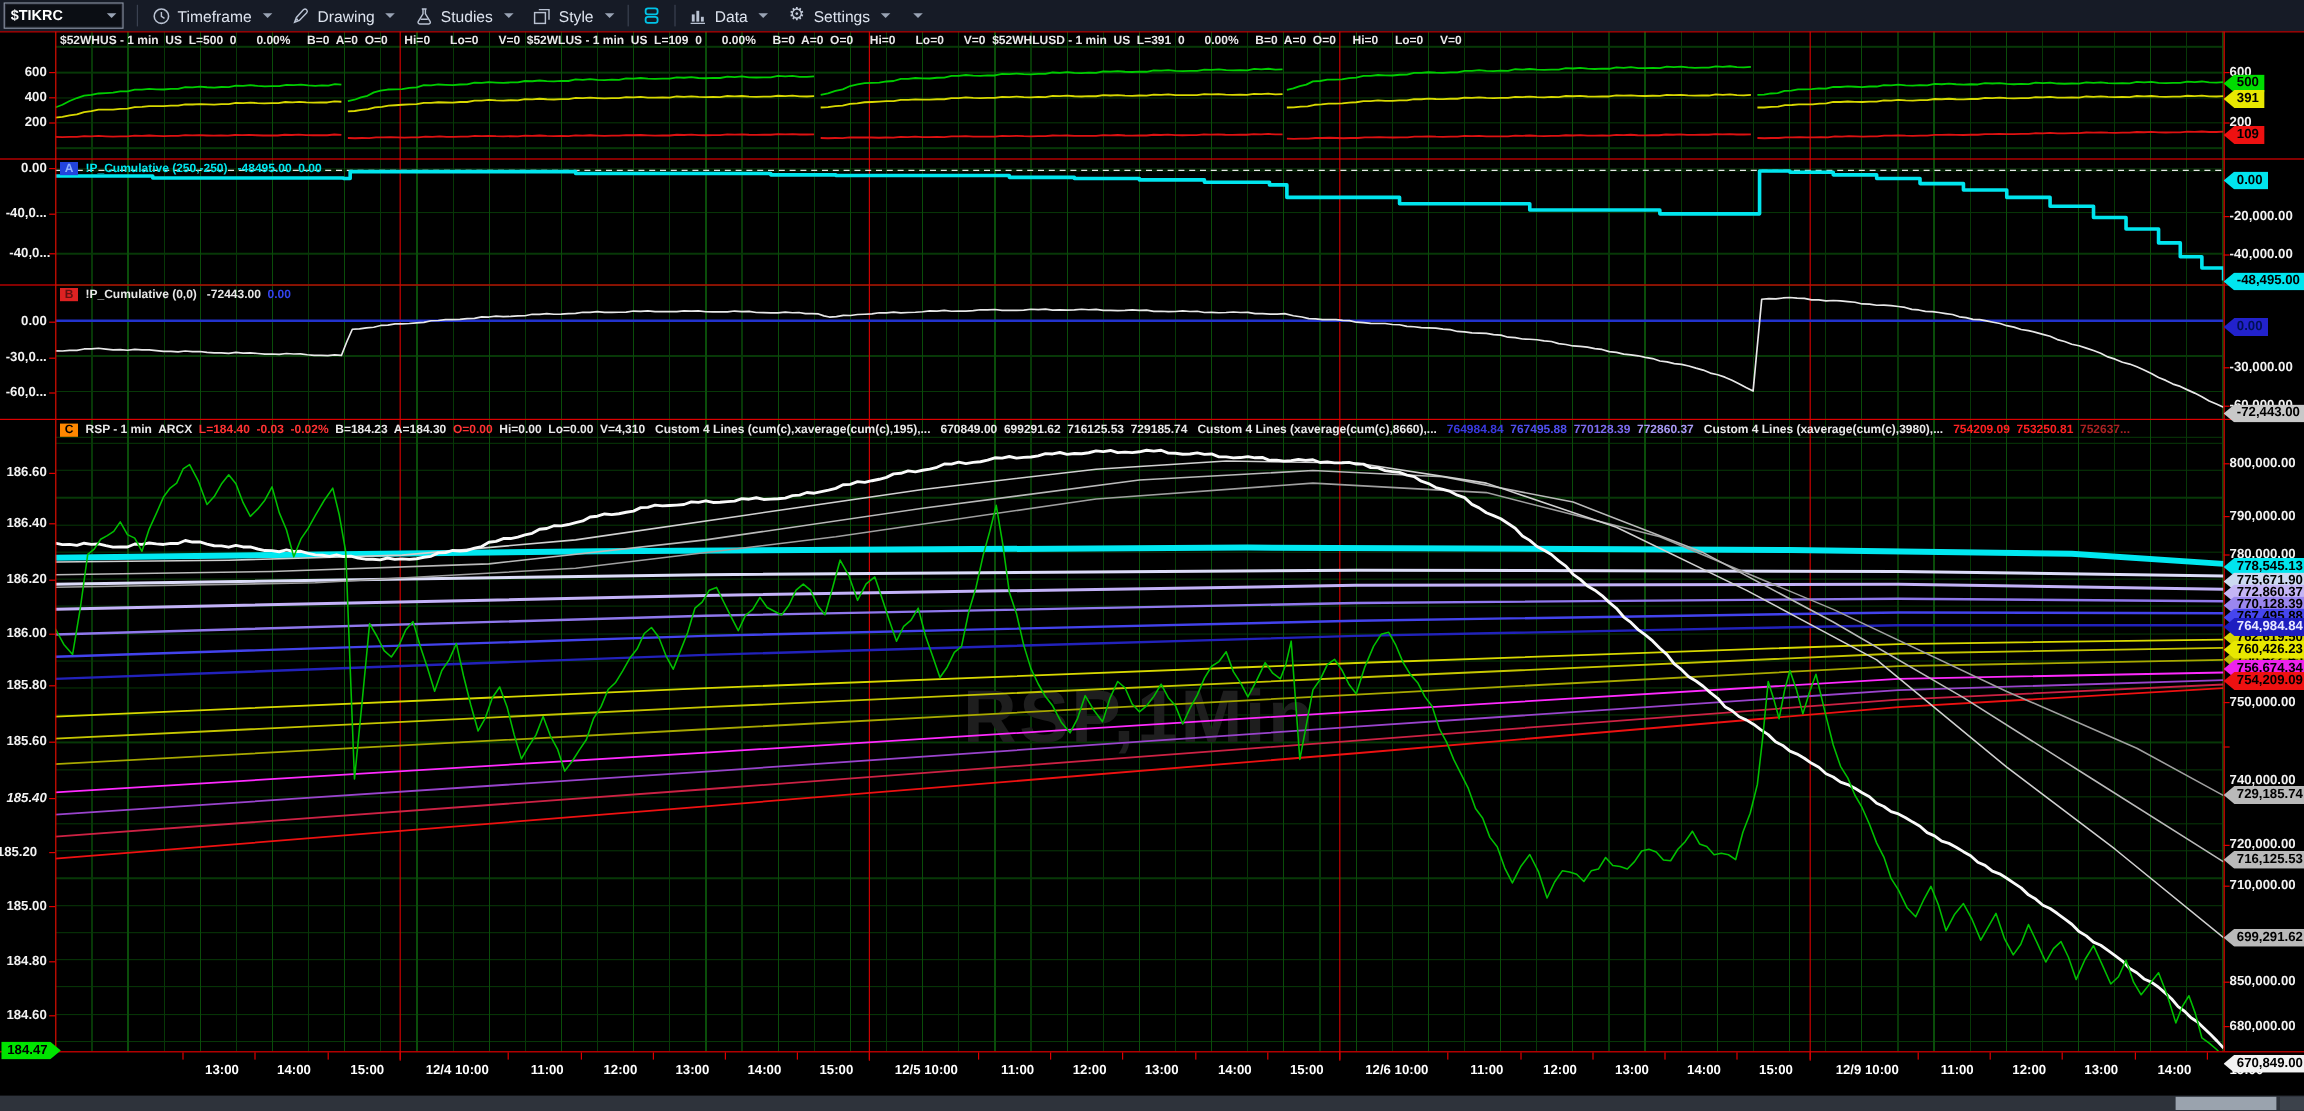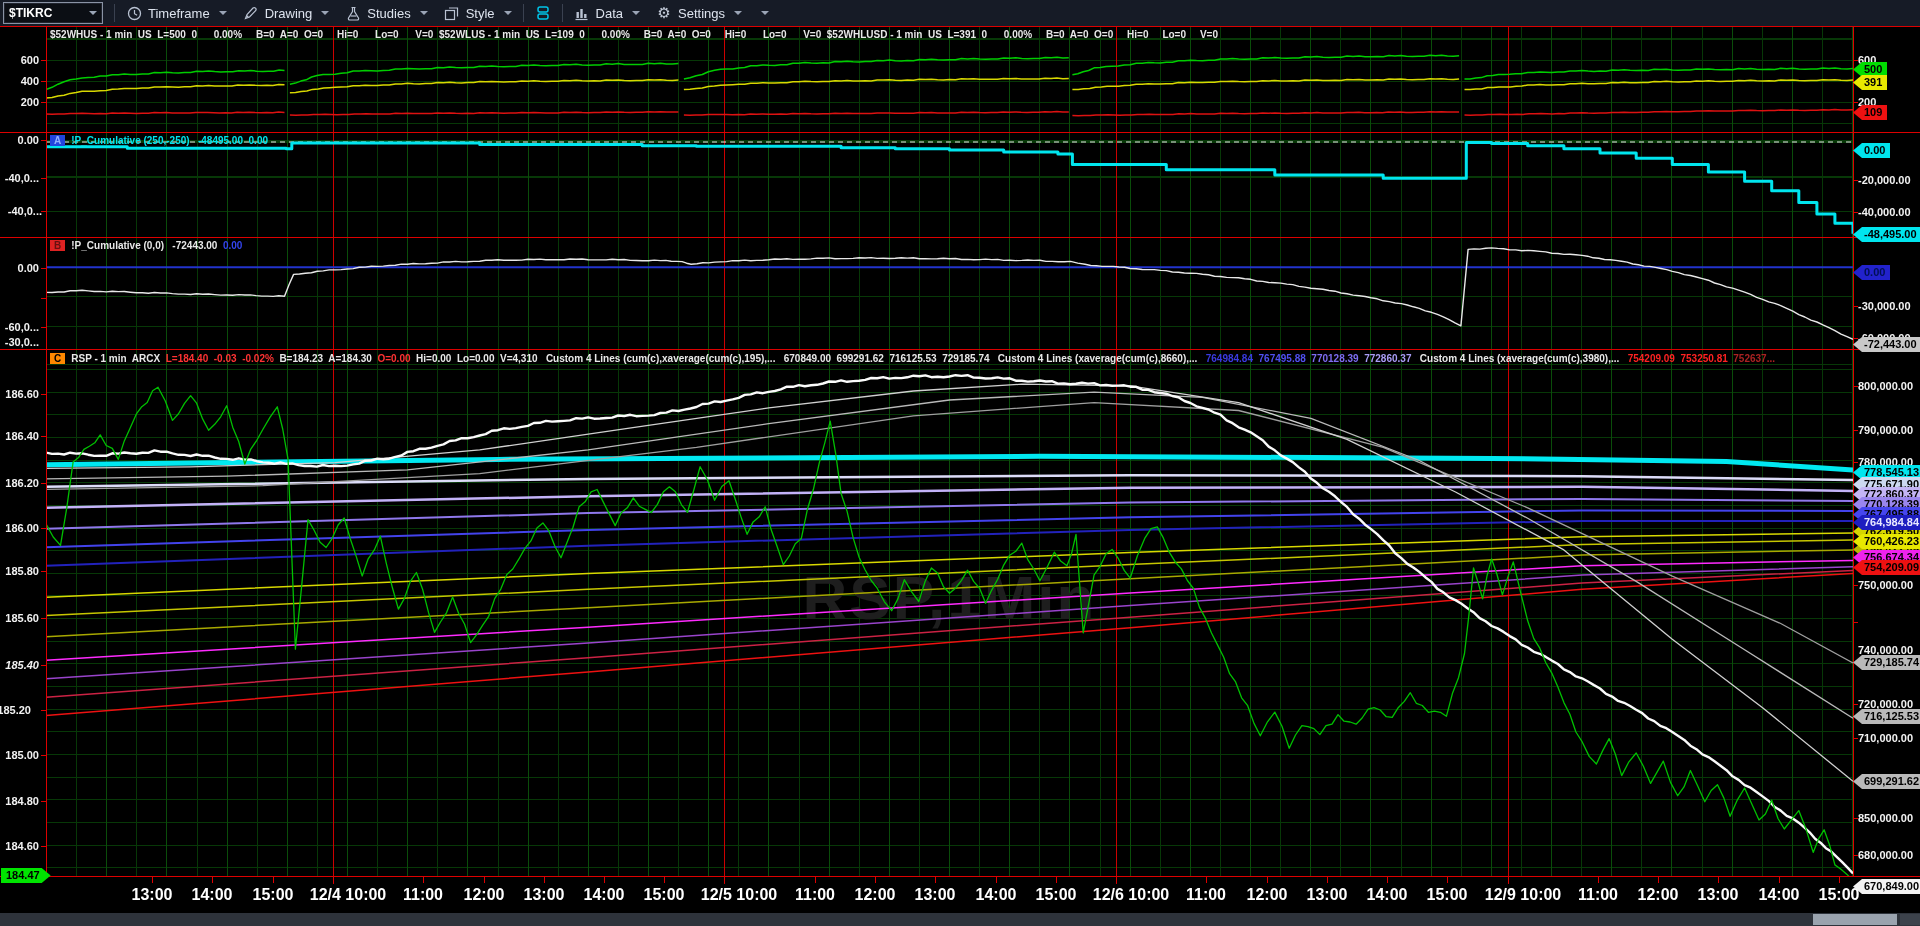--- a/index.html
+++ b/index.html
@@ -30,21 +30,21 @@
   .badge-left{position:absolute;font-size:11px;font-weight:bold;color:#000;height:15px;line-height:15px;
     padding:0 11px 0 5px;clip-path:polygon(0 0,calc(100% - 9px) 0,100% 50%,calc(100% - 9px) 100%,0 100%);white-space:nowrap;}
   .tick{position:absolute;width:5px;height:1px;background:#dd0000;}
   .info-row{position:absolute;font-size:10px;font-weight:bold;white-space:pre;z-index:7;letter-spacing:0;}
   .mbox{display:inline-block;padding:0 4px;margin-right:6px;font-weight:bold;}
   .watermark{position:absolute;left:46px;width:1807px;text-align:center;color:#1e1e1e;font-weight:bold;z-index:1;pointer-events:none;}
   #wm1{top:536px;font-size:62px;letter-spacing:2px;}
   #wm2{top:622px;font-size:40px;letter-spacing:1px;}
   
   .time-axis{position:absolute;top:850px;left:0;width:1920px;height:36px;border-top:1px solid #dd0000;z-index:5;}
-  .axis-label{position:absolute;top:9px;font-size:16px;font-weight:bold;color:#fff;transform:translateX(-50%);white-space:pre;}
+  .axis-label{position:absolute;top:9px;font-size:11px;font-weight:bold;color:#fff;transform:translateX(-50%);white-space:pre;margin-left:33px;}
   .axis-tick{position:absolute;top:0;width:1px;height:6px;background:#dd0000;}
   
   .scrollbar{position:absolute;top:887px;left:0;width:1920px;height:13px;background:#2e333b;z-index:8;}
   .scroll-thumb{position:absolute;left:1813px;top:1px;width:84px;height:11px;background:#9aa3ae;}
   .scroll-corner{position:absolute;right:0;top:1px;width:20px;height:11px;background:#3c424b;}
 </style>
 </head>
 <body>
 
 <div class="toolbar">
@@ -238,21 +238,21 @@
       <div class="scale-text" style="top: 69px; right: 7px;">200</div>
       <div class="tick" style="top: 76px; right: 0px;"></div>
       <div class="scale-text" style="top: 107px; right: 7px;">0.00</div>
       <div class="tick" style="top: 114px; right: 0px;"></div>
       <div class="scale-text" style="top: 145px; right: 7px;">-40,0...</div>
       <div class="tick" style="top: 152px; right: 0px;"></div>
       <div class="scale-text" style="top: 178px; right: 4px;">-40,0...</div>
       <div class="tick" style="top: 185px; right: 0px;"></div>
       <div class="scale-text" style="top: 235px; right: 7px;">0.00</div>
       <div class="tick" style="top: 242px; right: 0px;"></div>
-      <div class="scale-text" style="top: 265px; right: 7px; margin-top: 44px;">-30,0...</div>
+      <div class="scale-text" style="top: 265px; right: 7px;">-30,0...</div>
       <div class="tick" style="top: 272px; right: 0px;"></div>
       <div class="scale-text" style="top: 294px; right: 7px;">-60,0...</div>
       <div class="tick" style="top: 301px; right: 0px;"></div>
       <div class="scale-text" style="top: 361px; right: 7px;">186.60</div>
       <div class="tick" style="top: 368px; right: 0px;"></div>
       <div class="scale-text" style="top: 403px; right: 7px; text-align: right;">186.40</div>
       <div class="tick" style="top: 410px; right: 0px;"></div>
       <div class="scale-text" style="top: 450px; right: 7px;">186.20</div>
       <div class="tick" style="top: 457px; right: 0px;"></div>
       <div class="scale-text" style="top: 495px; right: 7px;">186.00</div>

